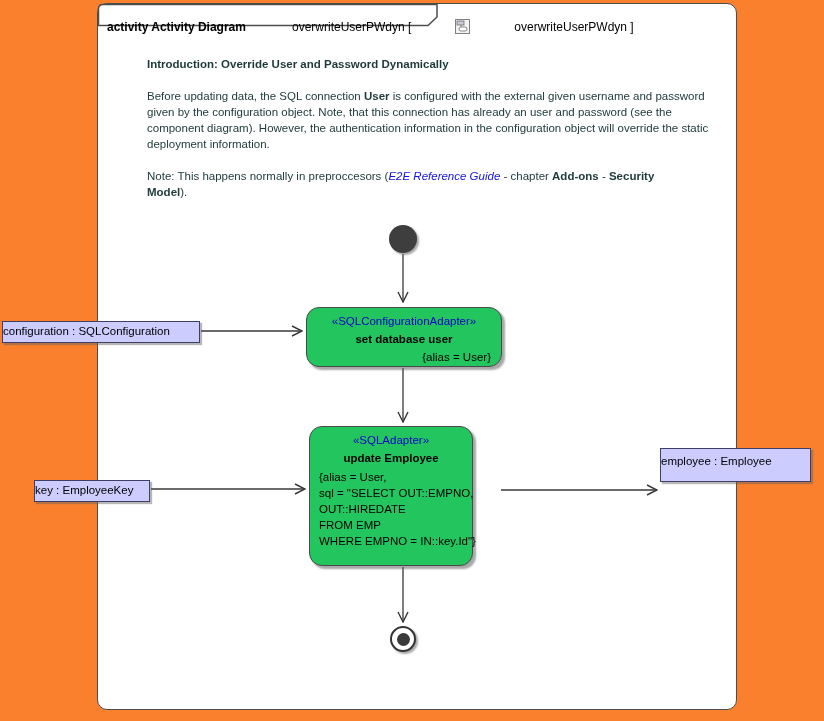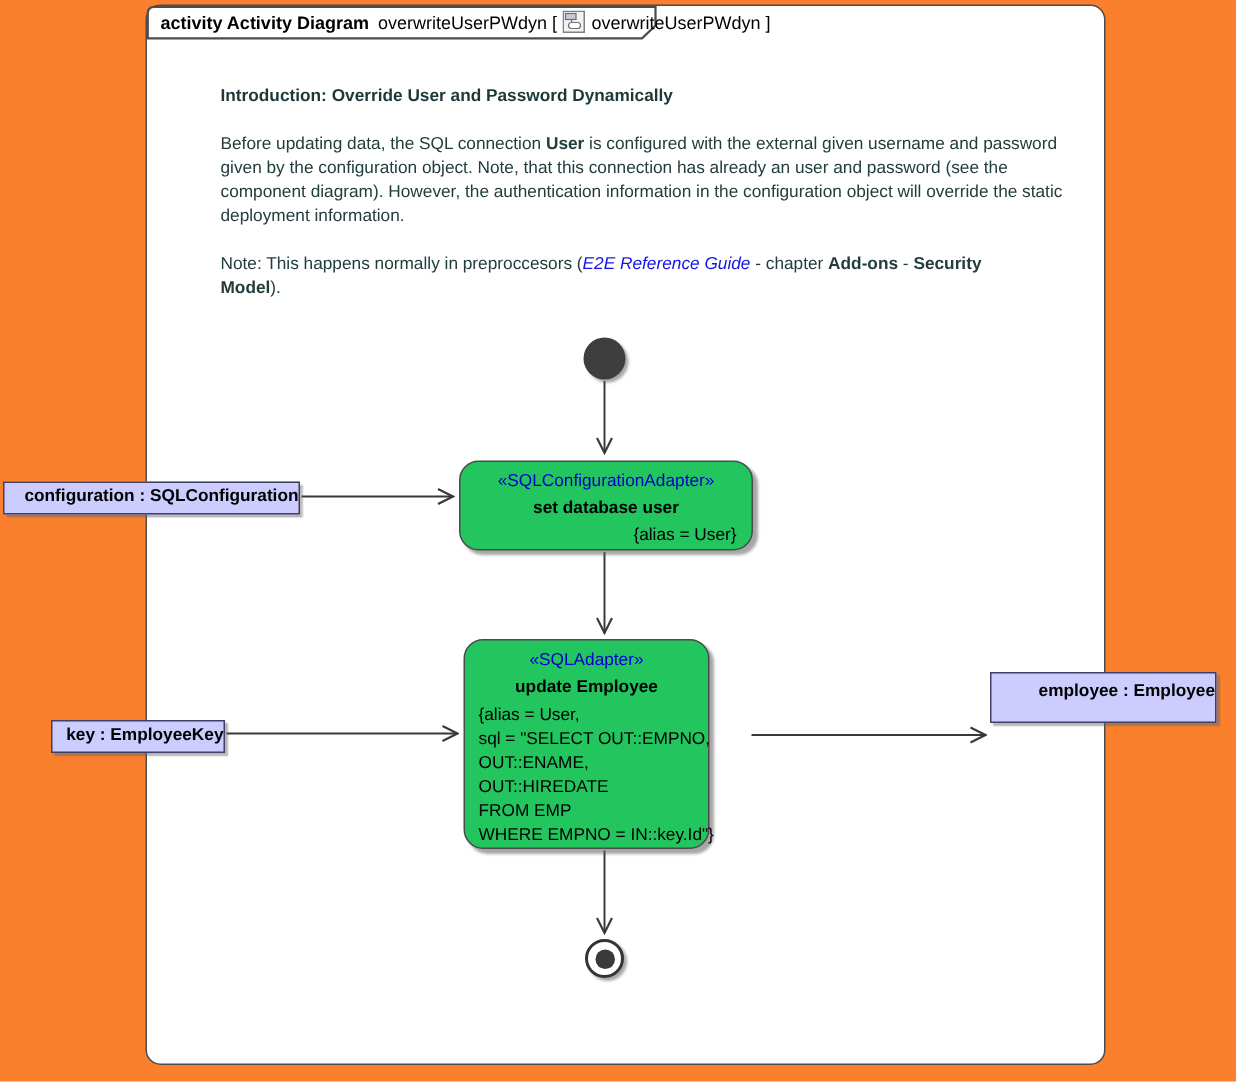--- a/index.html
+++ b/index.html
@@ -11,22 +11,22 @@
   }
   .abs{position:absolute;}
 
   
   .frame{
     left:97px;top:3px;width:638px;height:705px;
     background:#FFFFFF;border:1.5px solid #4D4D4D;border-radius:10px;
   }
   .tab-wrap{left:97px;top:3px;width:342px;height:24px;}
   .tab-text{
-    left:107px;top:4px;height:21px;display:flex;align-items:center;
-    font-size:12px;color:#000;white-space:nowrap;
+    left:107px;top:16px;height:21px;display:flex;align-items:center;
+    font-size:12px;color:#000;white-space:nowrap;gap:40px;
   }
   .tab-text .b{font-weight:bold;}
   .tab-text .sp{margin-left:6px;}
   .tab-text .icon{margin:0 4px;display:inline-flex;}
 
   
   .intro{left:147px;top:56px;width:568px;color:#213D3C;font-size:11.5px;line-height:16px;}
   .intro h1{font-size:11.5px;line-height:16px;margin:0 0 16px 0;font-weight:bold;color:#1C3838;}
   .intro p{margin:0 0 16px 0;}
   .intro .note{width:548px;margin:0;}
@@ -44,22 +44,22 @@
   .action .tag{text-align:right;padding-right:10px;line-height:18px;}
   .action .body-lines{padding:2px 6px 0 9px;line-height:16px;white-space:nowrap;}
 
   .action1{left:306px;top:307px;width:196px;height:60px;}
   .action2{left:309px;top:426px;width:164px;height:140px;}
 
   
   .pin{
     background:#CCCCFF;border:1.5px solid #3F3F66;
     box-shadow:2px 2px 1px rgba(95,95,95,0.45);
-    font-size:11.5px;font-weight:bold;color:#000;
-    text-align:right;box-sizing:border-box;
+    font-size:11.5px;font-weight:normal;color:#000;
+    text-align:left;box-sizing:border-box;
   }
   .pin-config{left:2px;top:321px;width:198px;height:22px;line-height:19px;}
   .pin-key{left:34px;top:480px;width:116px;height:22px;line-height:19px;}
   .pin-employee{left:660px;top:448px;width:151px;height:34px;padding-top:6px;}
 
   
   .initial-node{
     left:389px;top:225px;width:28px;height:28px;border-radius:50%;
     background:#3E3E3E;box-shadow:2px 2px 2px rgba(95,95,95,0.55);
   }
@@ -125,21 +125,20 @@
   <div class="name">set database user</div>
   <div class="tag">{alias = User}</div>
 </div>
 
 <div class="abs action action2">
   <div class="stereo">«SQLAdapter»</div>
   <div class="name">update Employee</div>
   <div class="body-lines">
     <div>{alias = User,</div>
     <div>sql = "SELECT OUT::EMPNO,</div>
-    <div>OUT::ENAME,</div>
     <div>OUT::HIREDATE</div>
     <div>FROM EMP</div>
     <div>WHERE EMPNO = IN::key.Id"}</div>
   </div>
 </div>
 
 <div class="abs pin pin-config">configuration : SQLConfiguration</div>
 <div class="abs pin pin-key">key : EmployeeKey</div>
 <div class="abs pin pin-employee">employee : Employee</div>
 

